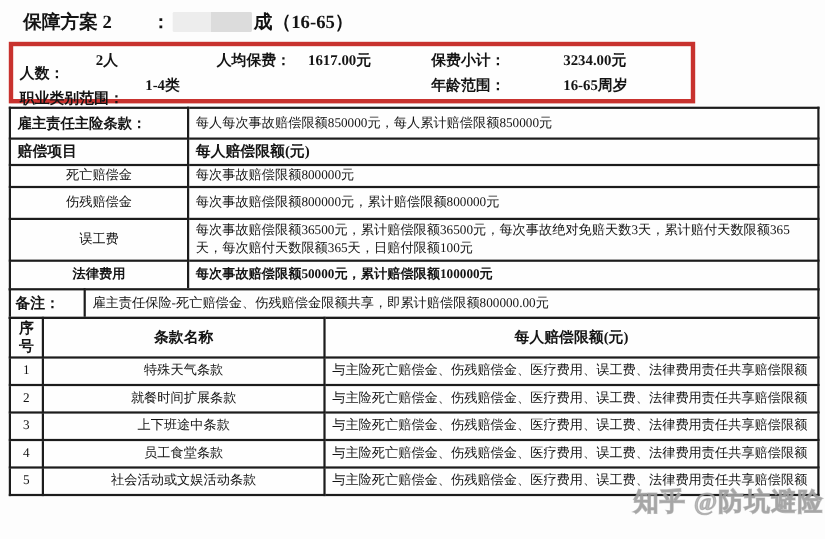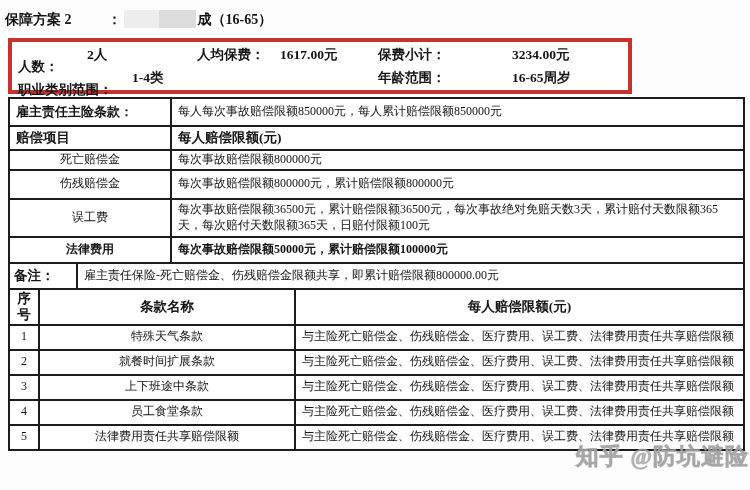--- a/index.html
+++ b/index.html
@@ -3,42 +3,42 @@
 <meta charset="utf-8">
 <style>
   html,body{margin:0;padding:0;}
   body{
     width:750px;height:490px;
     background:#fdfdfd;color:#141414;
     font-family:"Liberation Serif","DejaVu Serif",serif;
     position:relative;overflow:hidden;
   }
   .page-title{
-    margin:9px 0 0 5px;
-    font-size:14px;font-weight:bold;
+    margin:9px 0 0 21px;
+    font-size:17px;font-weight:bold;
     height:22px;line-height:22px;white-space:nowrap;
   }
   .page-title .gap{display:inline-block;width:36px;}
   .redacted{
     display:inline-block;width:72px;height:18px;
     background:linear-gradient(90deg,#ededed 0 48%,#dcdcdc 48% 100%);
     vertical-align:-4px;margin:0 2px;border-radius:1px;
   }
   .summary-box{
     position:relative;
     margin:7px 0 0 8px;
     width:616px;height:48px;
     border:4px solid #c8322e;
     background:#fefefe;
     font-size:13.5px;font-weight:bold;
   }
   .summary-box span{position:absolute;white-space:nowrap;}
   .s-l1{top:4px;}  .s-l2{top:27px;}
   .sx-a{left:6px;margin-top:12px;} .sx-b{left:75px;} .sx-c{left:185px;} .sx-d{left:268px;}
-  .sx-e{left:366px;} .sx-f{left:500px;} .sx-g{left:120px;}
+  .sx-e{left:380px;} .sx-f{left:500px;} .sx-g{left:120px;}
   table{
     border-collapse:collapse;table-layout:fixed;
     margin-left:8px;width:737px;
     background:#fefefe;
   }
   td{
     border:2px solid #1c1c1c;
     font-size:12px;padding:1px 6px;
     overflow:hidden;line-height:1.32;
   }
@@ -153,19 +153,19 @@
     <td class="name-cell">上下班途中条款</td>
     <td class="limit-cell">与主险死亡赔偿金、伤残赔偿金、医疗费用、误工费、法律费用责任共享赔偿限额</td>
   </tr>
   <tr style="height:25px;">
     <td class="no-cell">4</td>
     <td class="name-cell">员工食堂条款</td>
     <td class="limit-cell">与主险死亡赔偿金、伤残赔偿金、医疗费用、误工费、法律费用责任共享赔偿限额</td>
   </tr>
   <tr style="height:25px;">
     <td class="no-cell">5</td>
-    <td class="name-cell">法律费用责任共享赔偿限额</td>
+    <td class="name-cell">社会活动或文娱活动条款</td>
     <td class="limit-cell">与主险死亡赔偿金、伤残赔偿金、医疗费用、误工费、法律费用责任共享赔偿限额</td>
   </tr>
 </tbody>
   </table>
 
 <div class="watermark">知乎 @防坑避险</div>
 
 </body></html>

